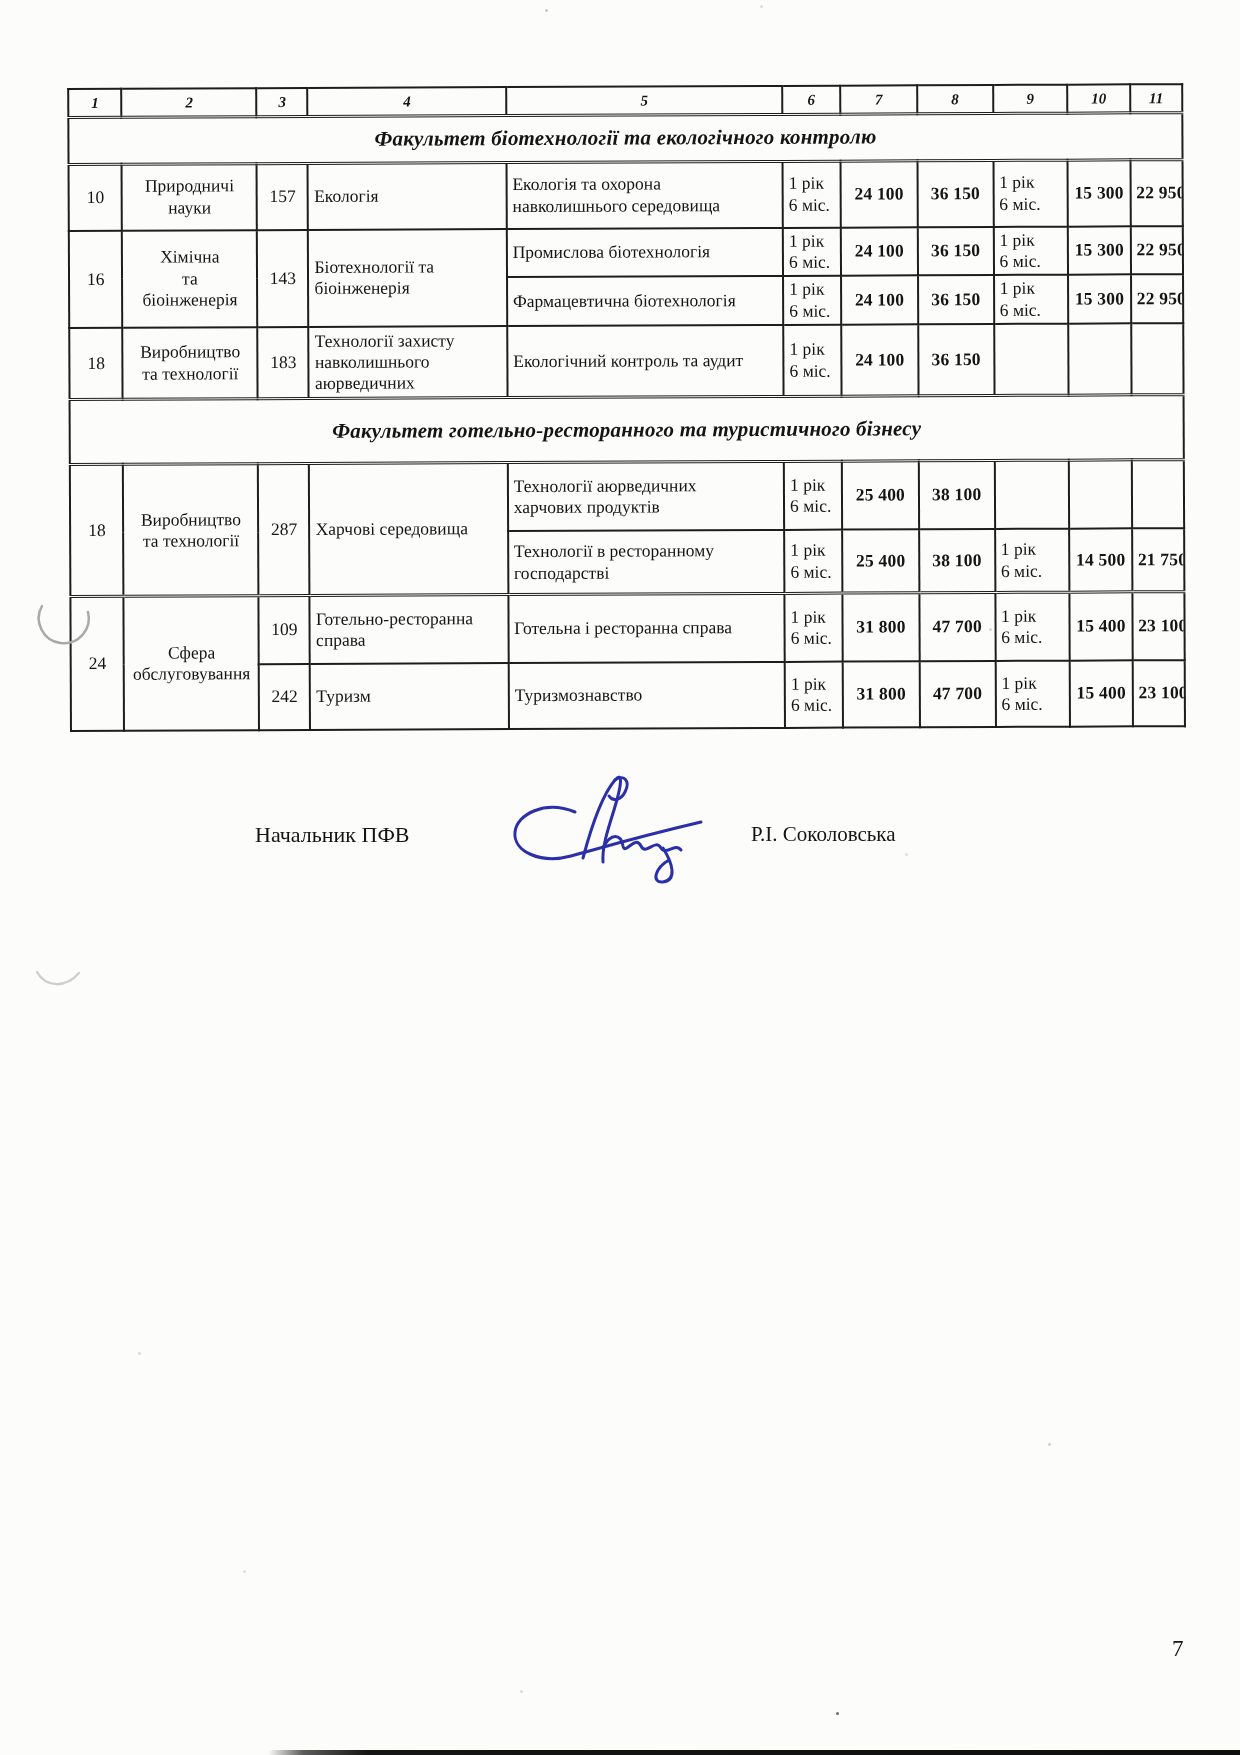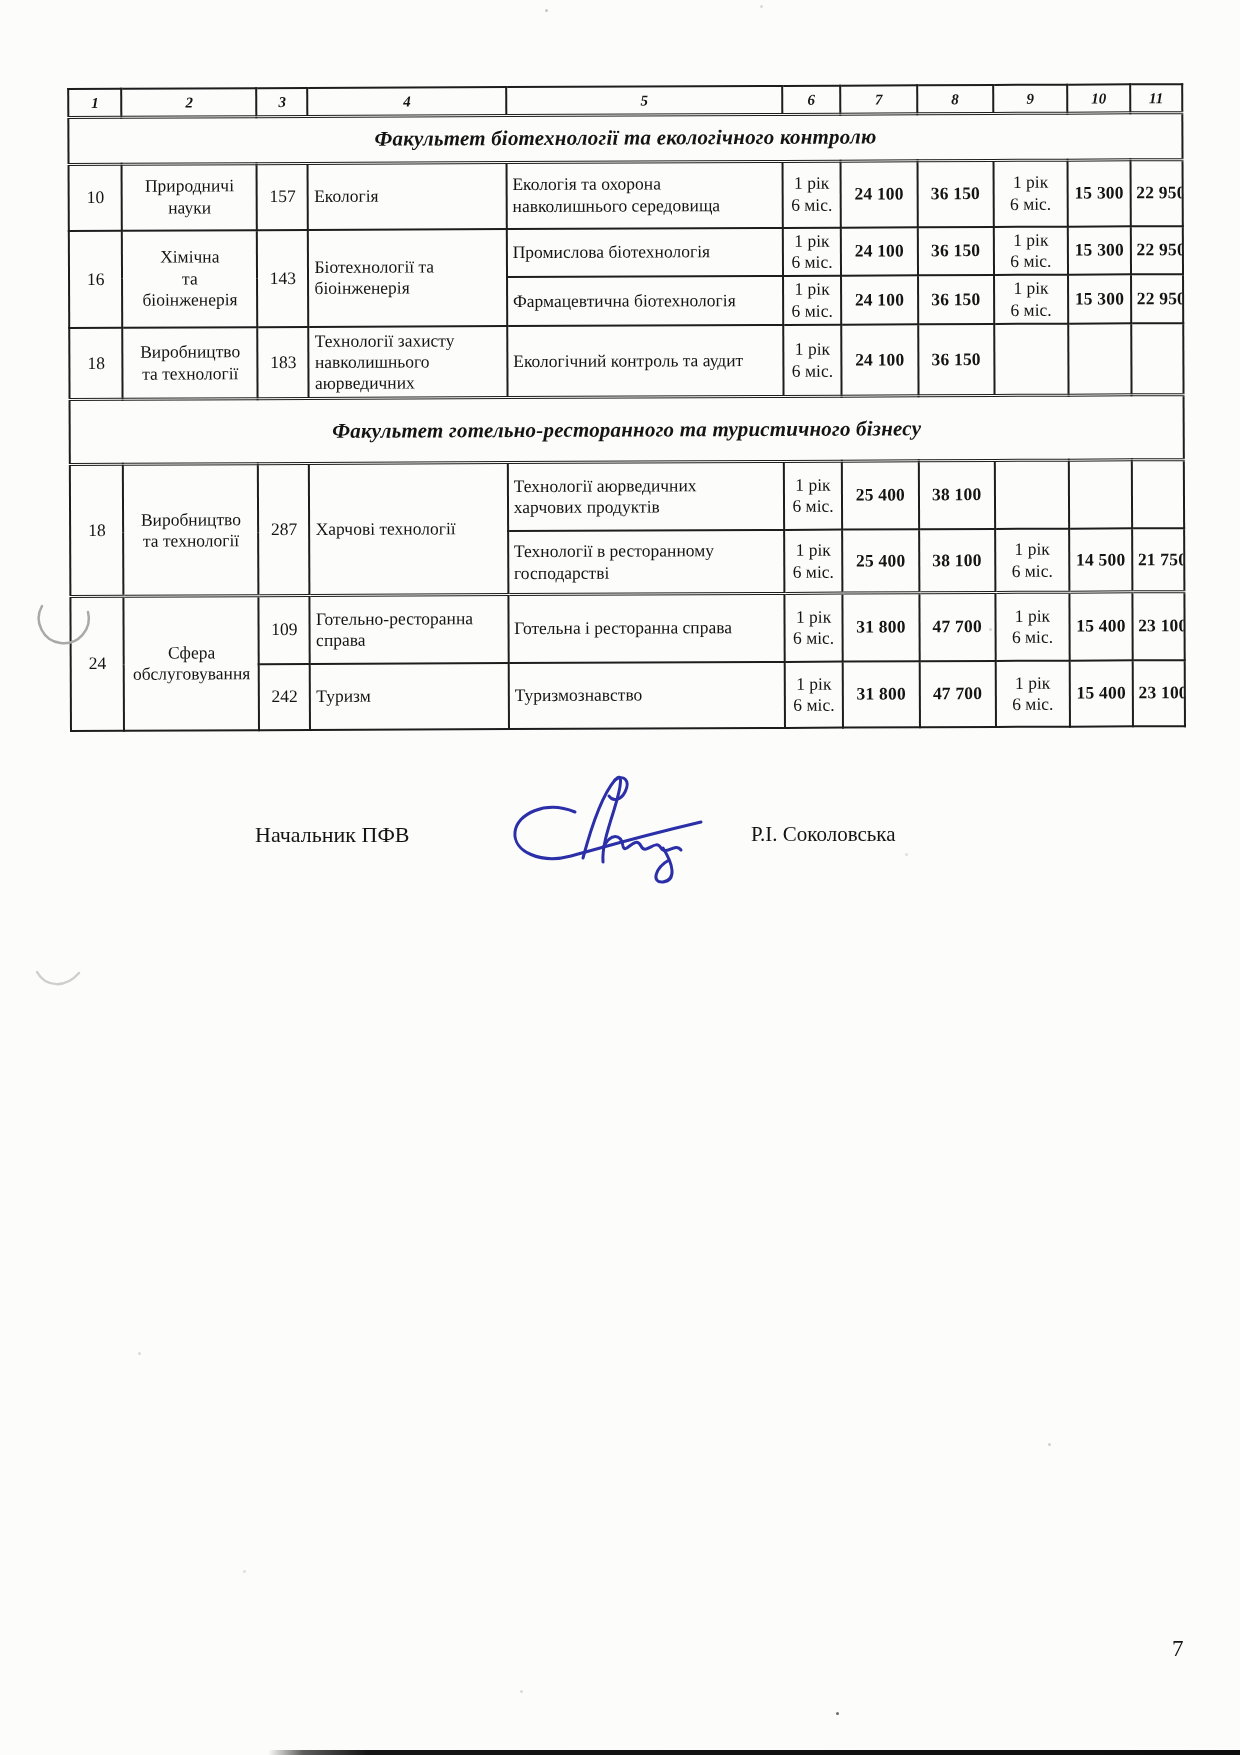--- a/index.html
+++ b/index.html
@@ -40,21 +40,21 @@
     text-align:center;font-weight:bold;font-style:italic;
     font-size:21px;letter-spacing:.2px;
     border-top:3px double #1d1d1d;
     border-bottom:3px double #1d1d1d;
   }
   tr.sec1 td{height:40px;}
   tr.sec2 td{height:58px;}
   .cc{text-align:center;}
   .cl{text-align:left;}
   .money{font-weight:bold;text-align:center;font-size:17.5px;letter-spacing:.2px;}
-  .period{text-align:center;font-size:15.5px;line-height:1.15;padding:1px 2px;}
+  .period{text-align:left;font-size:15.5px;line-height:1.15;padding:1px 2px;}
   tr.rA{height:66px;} tr.rB1{height:38px;} tr.rB2{height:40px;}
   tr.rC{height:72px;} tr.rD1{height:68px;} tr.rD2{height:64px;}
   tr.rE1{height:68px;} tr.rE2{height:66px;}
   tr.dblTop td{border-top:3px double #1d1d1d;}
 
   
   .sig-label{position:absolute;left:255px;top:822px;font-size:22px;}
   .sig-name{position:absolute;left:751px;top:822px;font-size:21px;}
   .sig-ink{position:absolute;left:505px;top:770px;width:210px;height:125px;}
   .sig-ink path{fill:none;stroke-width:3;stroke-linecap:round;stroke-linejoin:round;}
@@ -187,21 +187,21 @@
 
       <tr class="section sec2">
         <td colspan="11">Факультет готельно-ресторанного та туристичного бізнесу</td>
       </tr>
 
       <tr class="rD1">
         <td class="cc" rowspan="2">18</td>
         <td class="cc" rowspan="2">Виробництво
 та технології</td>
         <td class="cc" rowspan="2">287</td>
-        <td class="cl" rowspan="2">Харчові технології</td>
+        <td class="cl" rowspan="2">Харчові середовища</td>
         <td class="cl">Технології аюрведичних
 харчових продуктів</td>
         <td class="period">1 рік
 6 міс.</td>
         <td class="money">25&nbsp;400</td>
         <td class="money">38&nbsp;100</td>
         <td class="period"></td>
         <td class="money"></td>
         <td class="money"></td>
       </tr>

